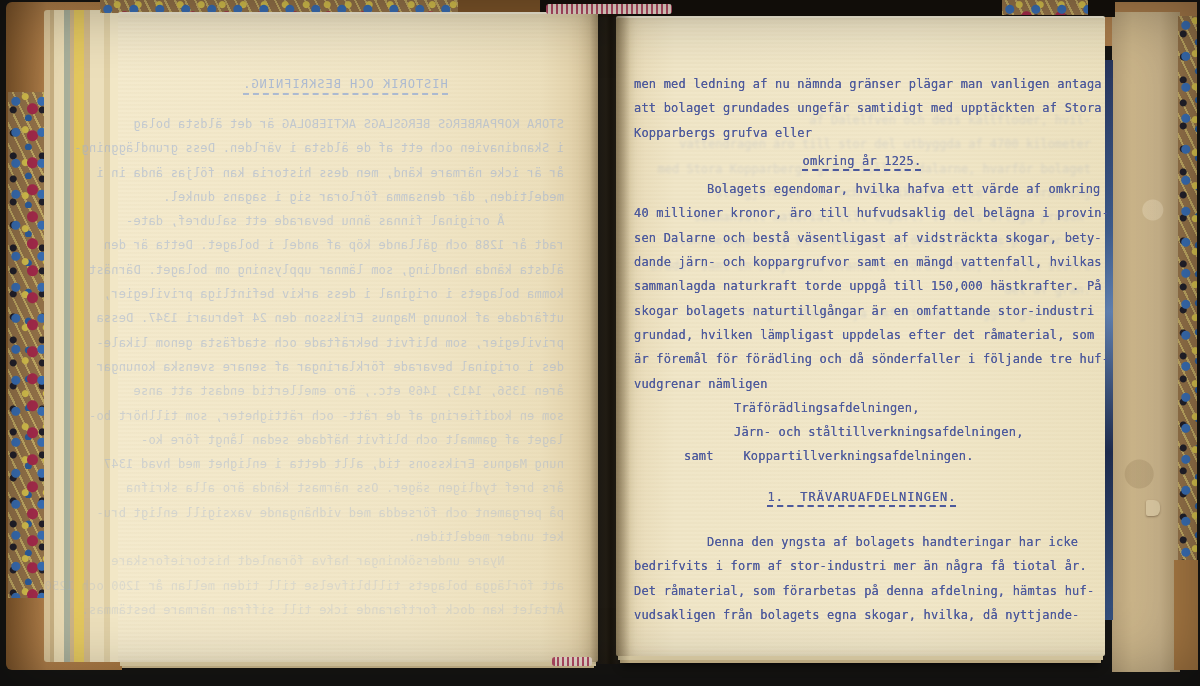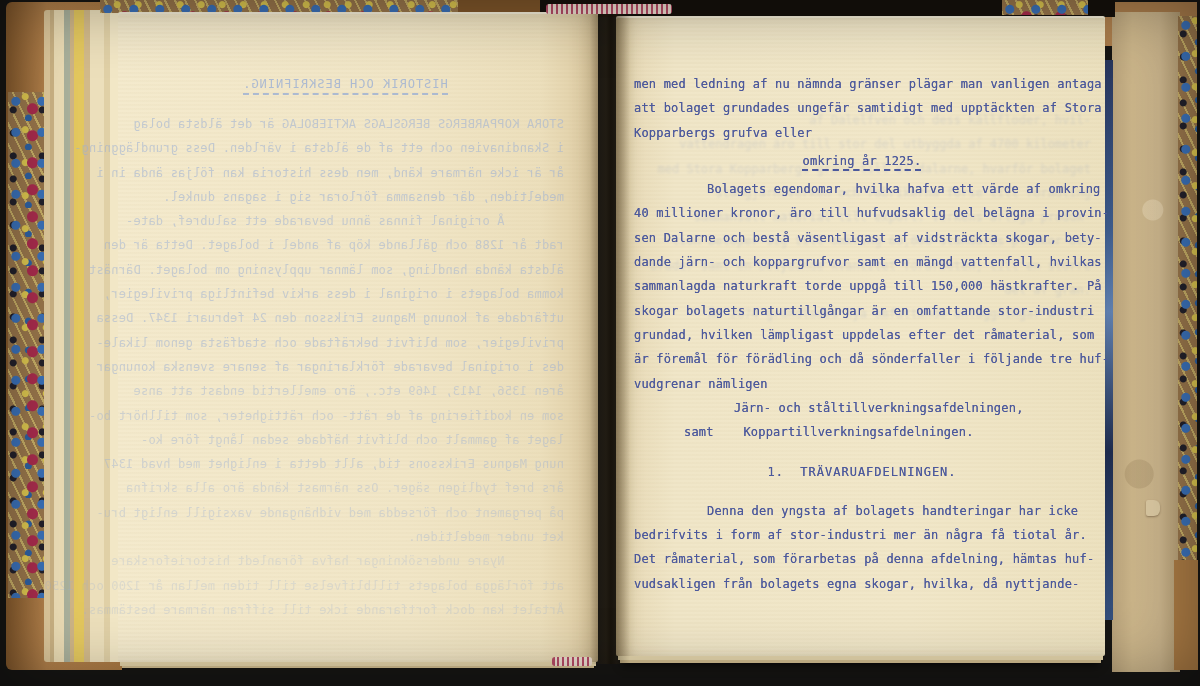--- a/index.html
+++ b/index.html
@@ -70,22 +70,22 @@
   .rtext{left:18px;top:56px;width:456px;z-index:4;position:absolute;
     color:#4c599c;font-size:12px;letter-spacing:.2px;
     text-shadow:0 0 .6px rgba(76,89,156,.85);}
   .rline{line-height:24.3px;white-space:pre;height:24.3px;}
   .rline.indent{padding-left:73px;}
   .rline.list{padding-left:100px;}
   .rline.list2{padding-left:50px;}
   .rline.center{text-align:center;margin:4px 0;
     text-decoration:underline;text-decoration-style:dashed;text-underline-offset:5px;
     text-decoration-thickness:1.5px;}
-  .rline.h2{text-align:center;margin:16px 0 14px 0;
-    text-decoration-style:dashed;text-underline-offset:5px;
+  .rline.h2{text-align:center;margin:16px 0 21px 0;
+    text-decoration:underline;text-decoration-style:dashed;text-underline-offset:5px;
     text-decoration-thickness:1.5px;letter-spacing:1px;}
 
   
   .rghost{left:30px;top:92px;width:445px;z-index:3;position:absolute;
     color:#6d83b8;opacity:.16;filter:blur(.8px);font-size:12px;}
   .rghost .gline{line-height:24.3px;white-space:pre;height:24.3px;text-align:right;}
 
   
   .ltext{left:8px;top:60px;width:438px;z-index:4;position:absolute;
     transform:scaleX(-1);color:#9cb0d4;font-size:12px;letter-spacing:.2px;
@@ -169,20 +169,21 @@
         <div class="rline center">omkring år 1225.</div>
         <div class="rline indent">Bolagets egendomar, hvilka hafva ett värde af omkring</div>
         <div class="rline">40 millioner kronor, äro till hufvudsaklig del belägna i provin-</div>
         <div class="rline">sen Dalarne och bestå väsentligast af vidsträckta skogar, bety-</div>
         <div class="rline">dande järn- och koppargrufvor samt en mängd vattenfall, hvilkas</div>
         <div class="rline">sammanlagda naturkraft torde uppgå till 150,000 hästkrafter. På</div>
         <div class="rline">skogar bolagets naturtillgångar är en omfattande stor-industri</div>
         <div class="rline">grundad, hvilken lämpligast uppdelas efter det råmaterial, som</div>
         <div class="rline">är föremål för förädling och då sönderfaller i följande tre huf-</div>
         <div class="rline">vudgrenar nämligen</div>
+        <div class="rline list">Träförädlingsafdelningen,</div>
         <div class="rline list">Järn- och ståltillverkningsafdelningen,</div>
         <div class="rline list2">samt    Koppartillverkningsafdelningen.</div>
         <div class="rline h2">1.  TRÄVARUAFDELNINGEN.</div>
         <div class="rline indent">Denna den yngsta af bolagets handteringar har icke</div>
         <div class="rline">bedrifvits i form af stor-industri mer än några få tiotal år.</div>
         <div class="rline">Det råmaterial, som förarbetas på denna afdelning, hämtas huf-</div>
         <div class="rline">vudsakligen från bolagets egna skogar, hvilka, då nyttjande-</div>
       </div>
   </div>
 

